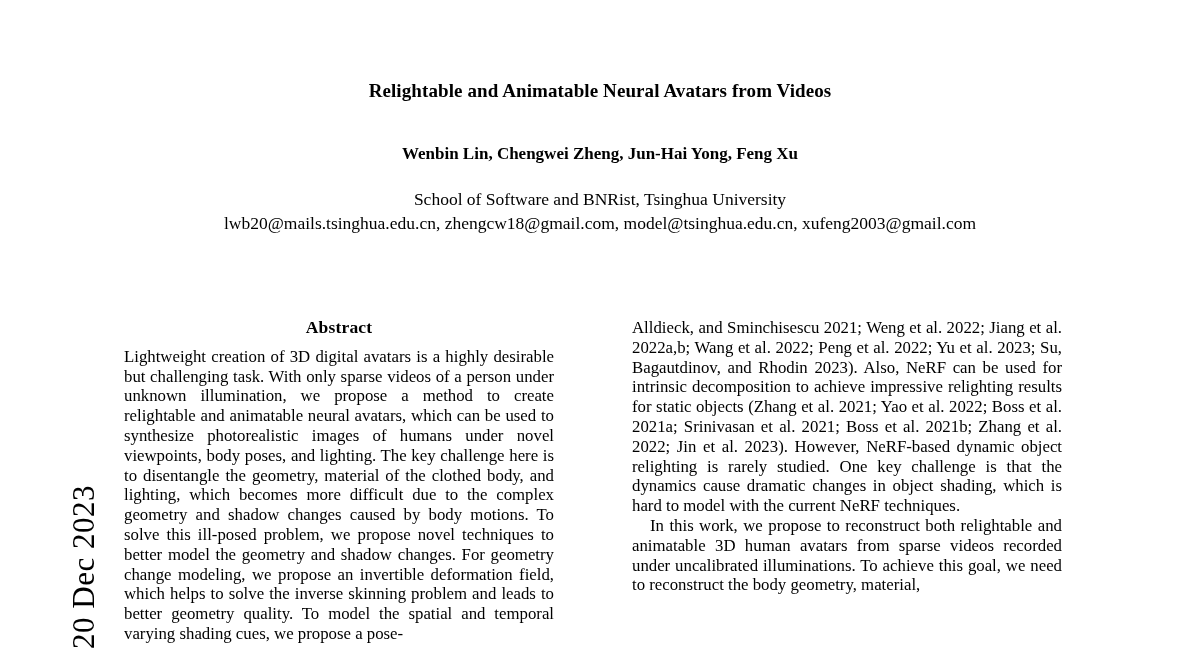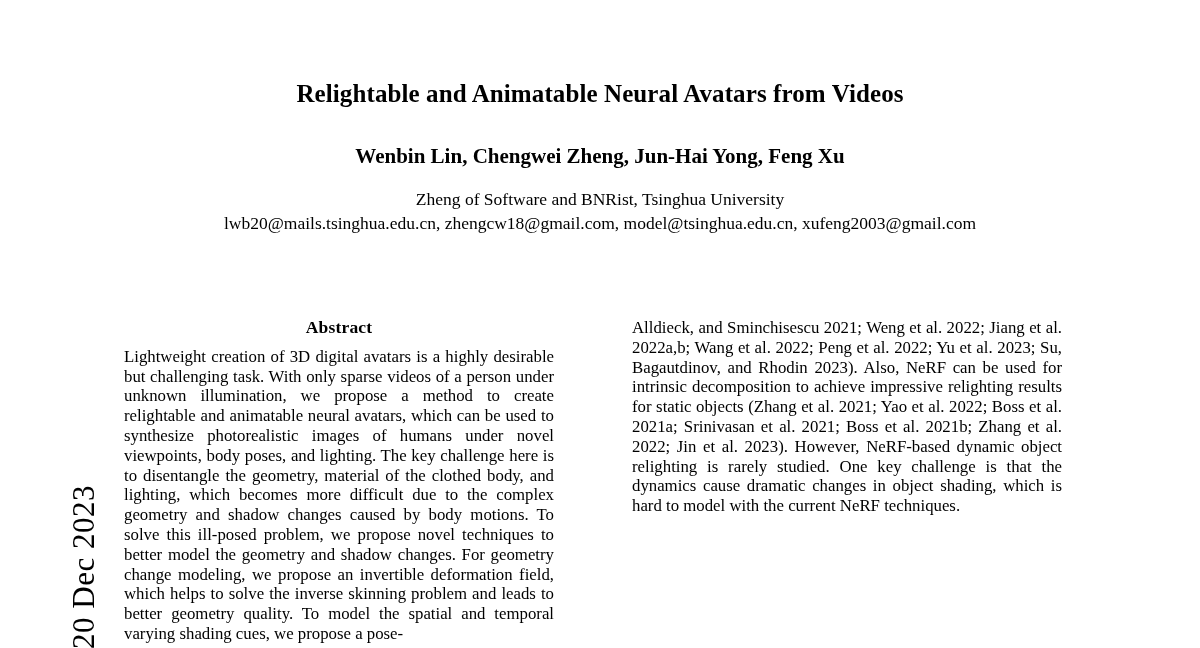--- a/index.html
+++ b/index.html
@@ -48,33 +48,33 @@
   }
 
   .title {
     position: absolute;
     left: 120px;
     top: 80px;
     width: 960px;
     text-align: center;
     font-family: "Liberation Serif", serif;
     font-weight: bold;
-    font-size: 25px;
+    font-size: 19px;
     letter-spacing: 0.1px;
   }
 
   .authors {
     position: absolute;
     left: 120px;
     top: 144px;
     width: 960px;
     text-align: center;
     font-family: "Liberation Serif", serif;
     font-weight: bold;
-    font-size: 21px;
+    font-size: 17px;
   }
 
   .affiliation {
     position: absolute;
     left: 120px;
     top: 189px;
     width: 960px;
     text-align: center;
     font-family: "Liberation Serif", serif;
     font-size: 17.5px;
@@ -126,26 +126,27 @@
 <div class="page">
 
   <div class="arxiv-stamp">
     <div class="stamp-text">[cs.CV]  20 Dec 2023</div>
   </div>
 
   <div class="title">Relightable and Animatable Neural Avatars from Videos</div>
 
   <div class="authors">Wenbin Lin, Chengwei Zheng, Jun-Hai Yong, Feng Xu</div>
 
-  <div class="affiliation">Zheng of Software and BNRist, Tsinghua University</div>
+  <div class="affiliation">School of Software and BNRist, Tsinghua University</div>
 
   <div class="emails">lwb20@mails.tsinghua.edu.cn, zhengcw18@gmail.com, model@tsinghua.edu.cn, xufeng2003@gmail.com</div>
 
   <div class="col col-left">
     <div class="abstract-heading">Abstract</div>
     <p class="para">Lightweight creation of 3D digital avatars is a highly desirable but challenging task. With only sparse videos of a person under unknown illumination, we propose a method to create relightable and animatable neural avatars, which can be used to synthesize photorealistic images of humans under novel viewpoints, body poses, and lighting. The key challenge here is to disentangle the geometry, material of the clothed body, and lighting, which becomes more difficult due to the complex geometry and shadow changes caused by body motions. To solve this ill-posed problem, we propose novel techniques to better model the geometry and shadow changes. For geometry change modeling, we propose an invertible deformation field, which helps to solve the inverse skinning problem and leads to better geometry quality. To model the spatial and temporal varying shading cues, we propose a pose-</p>
   </div>
 
   <div class="col col-right">
     <p class="para">Alldieck, and Sminchisescu 2021; Weng et al. 2022; Jiang et al. 2022a,b; Wang et al. 2022; Peng et al. 2022; Yu et al. 2023; Su, Bagautdinov, and Rhodin 2023). Also, NeRF can be used for intrinsic decomposition to achieve impressive relighting results for static objects (Zhang et al. 2021; Yao et al. 2022; Boss et al. 2021a; Srinivasan et al. 2021; Boss et al. 2021b; Zhang et al. 2022; Jin et al. 2023). However, NeRF-based dynamic object relighting is rarely studied. One key challenge is that the dynamics cause dramatic changes in object shading, which is hard to model with the current NeRF techniques.</p>
+    <p class="para indent">In this work, we propose to reconstruct both relightable and animatable 3D human avatars from sparse videos recorded under uncalibrated illuminations. To achieve this goal, we need to reconstruct the body geometry, material,</p>
   </div>
 
 </div>
 
 </body></html>

